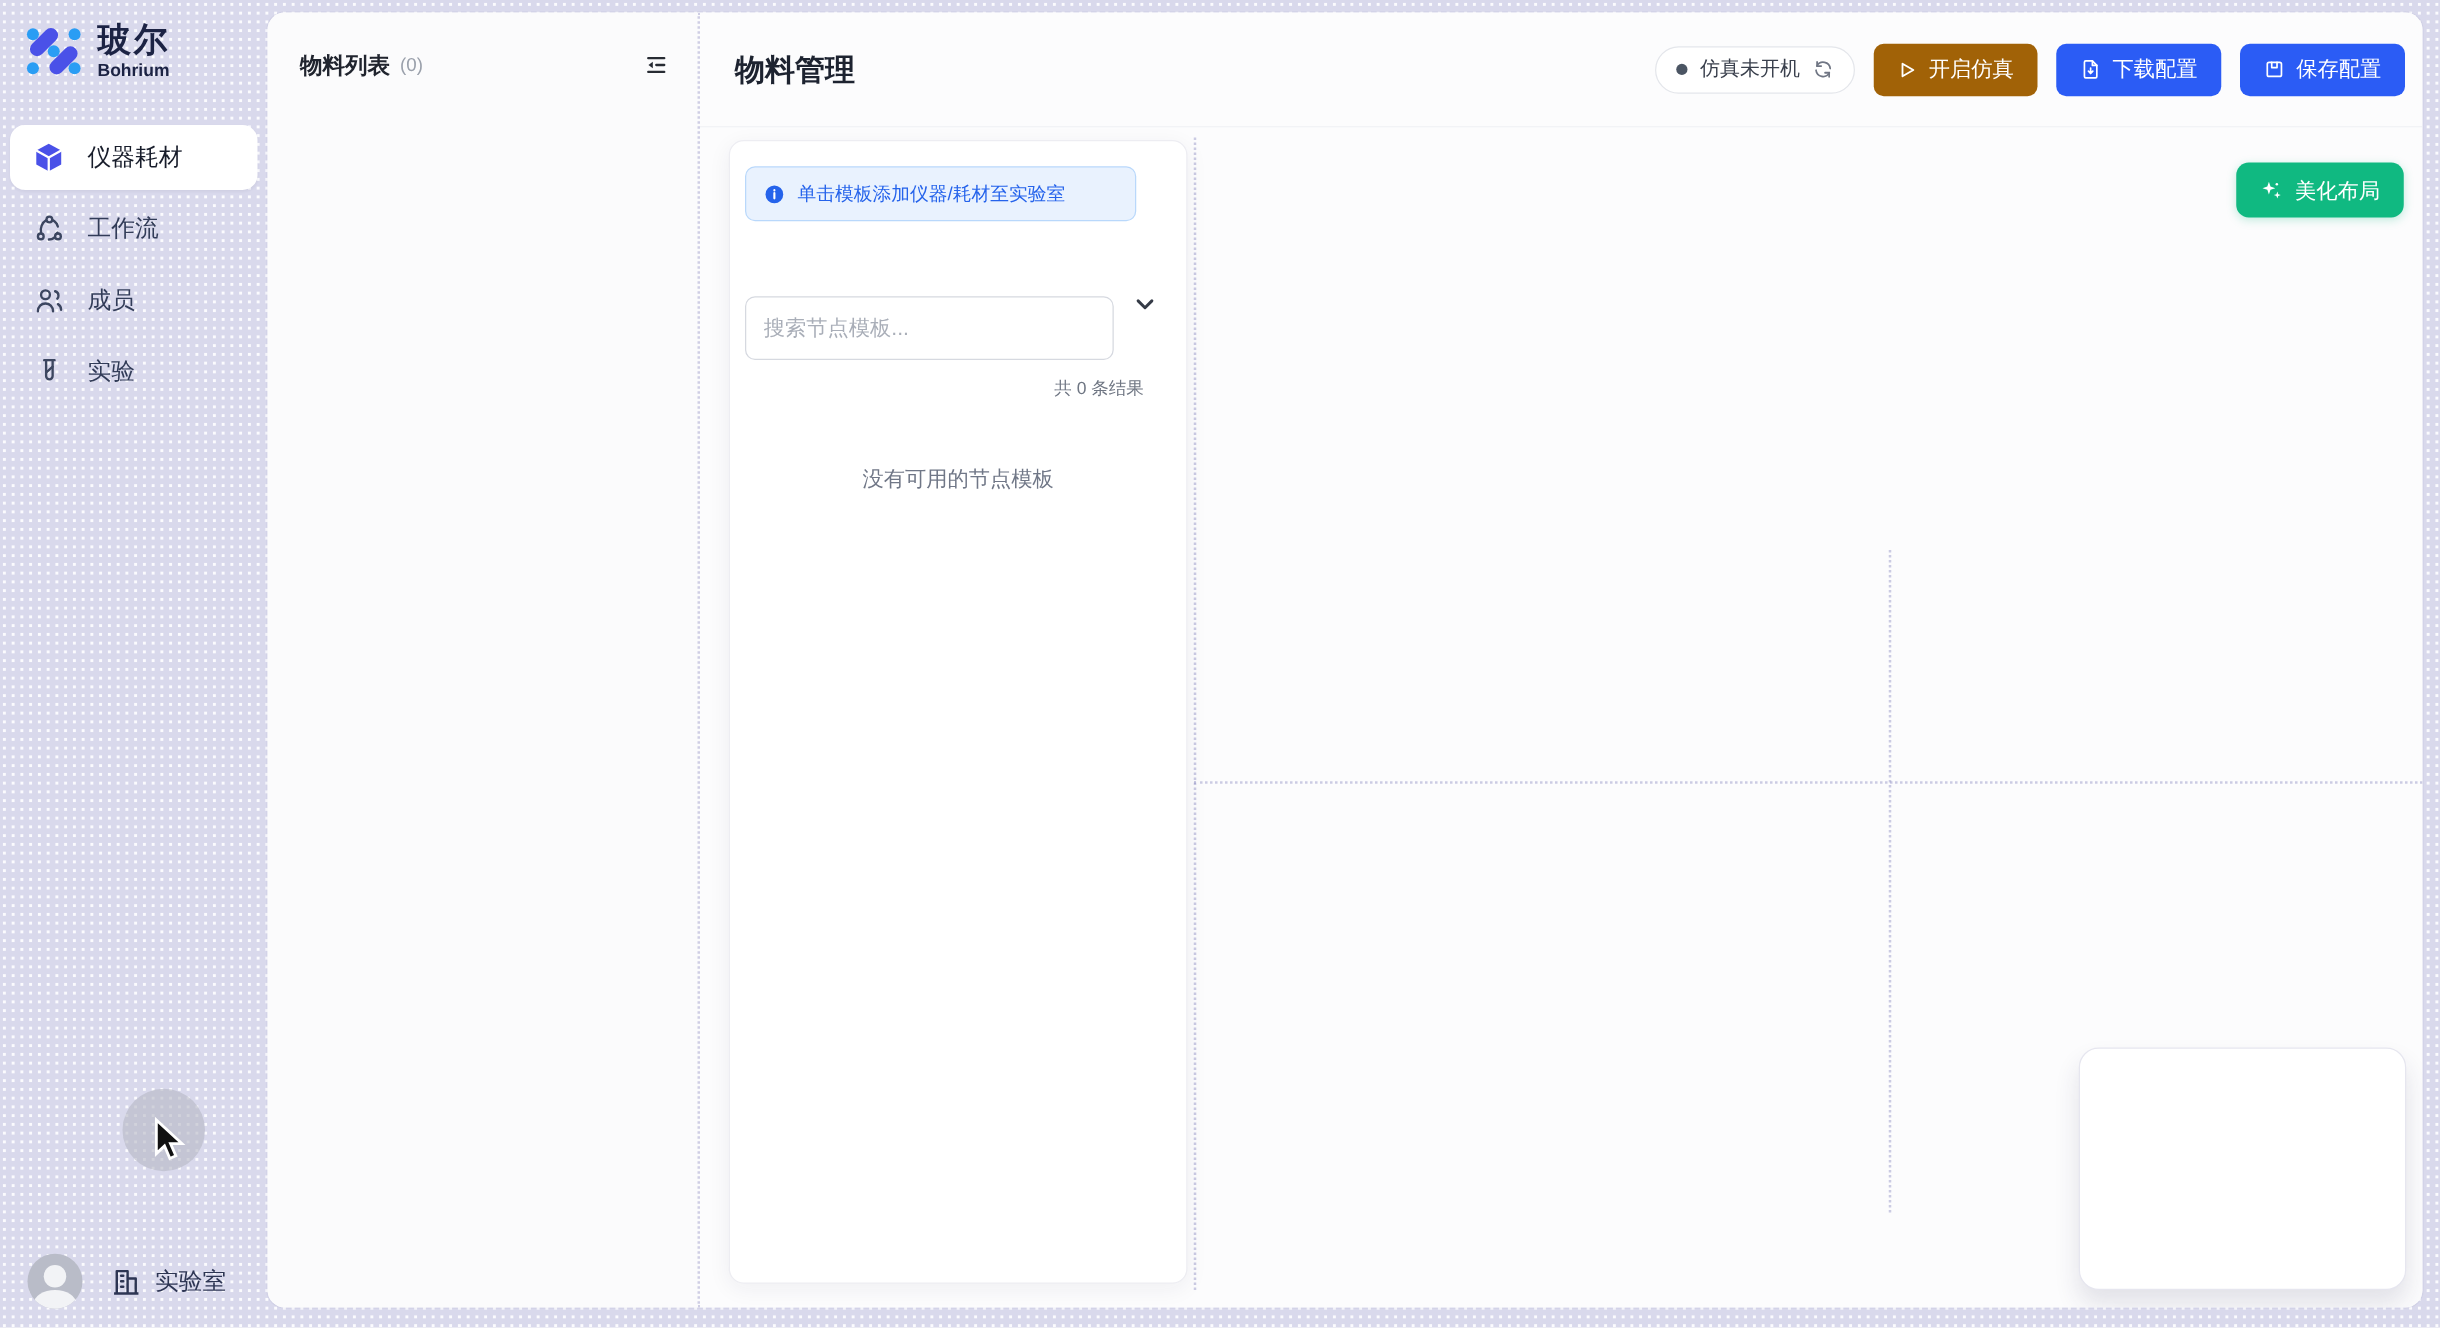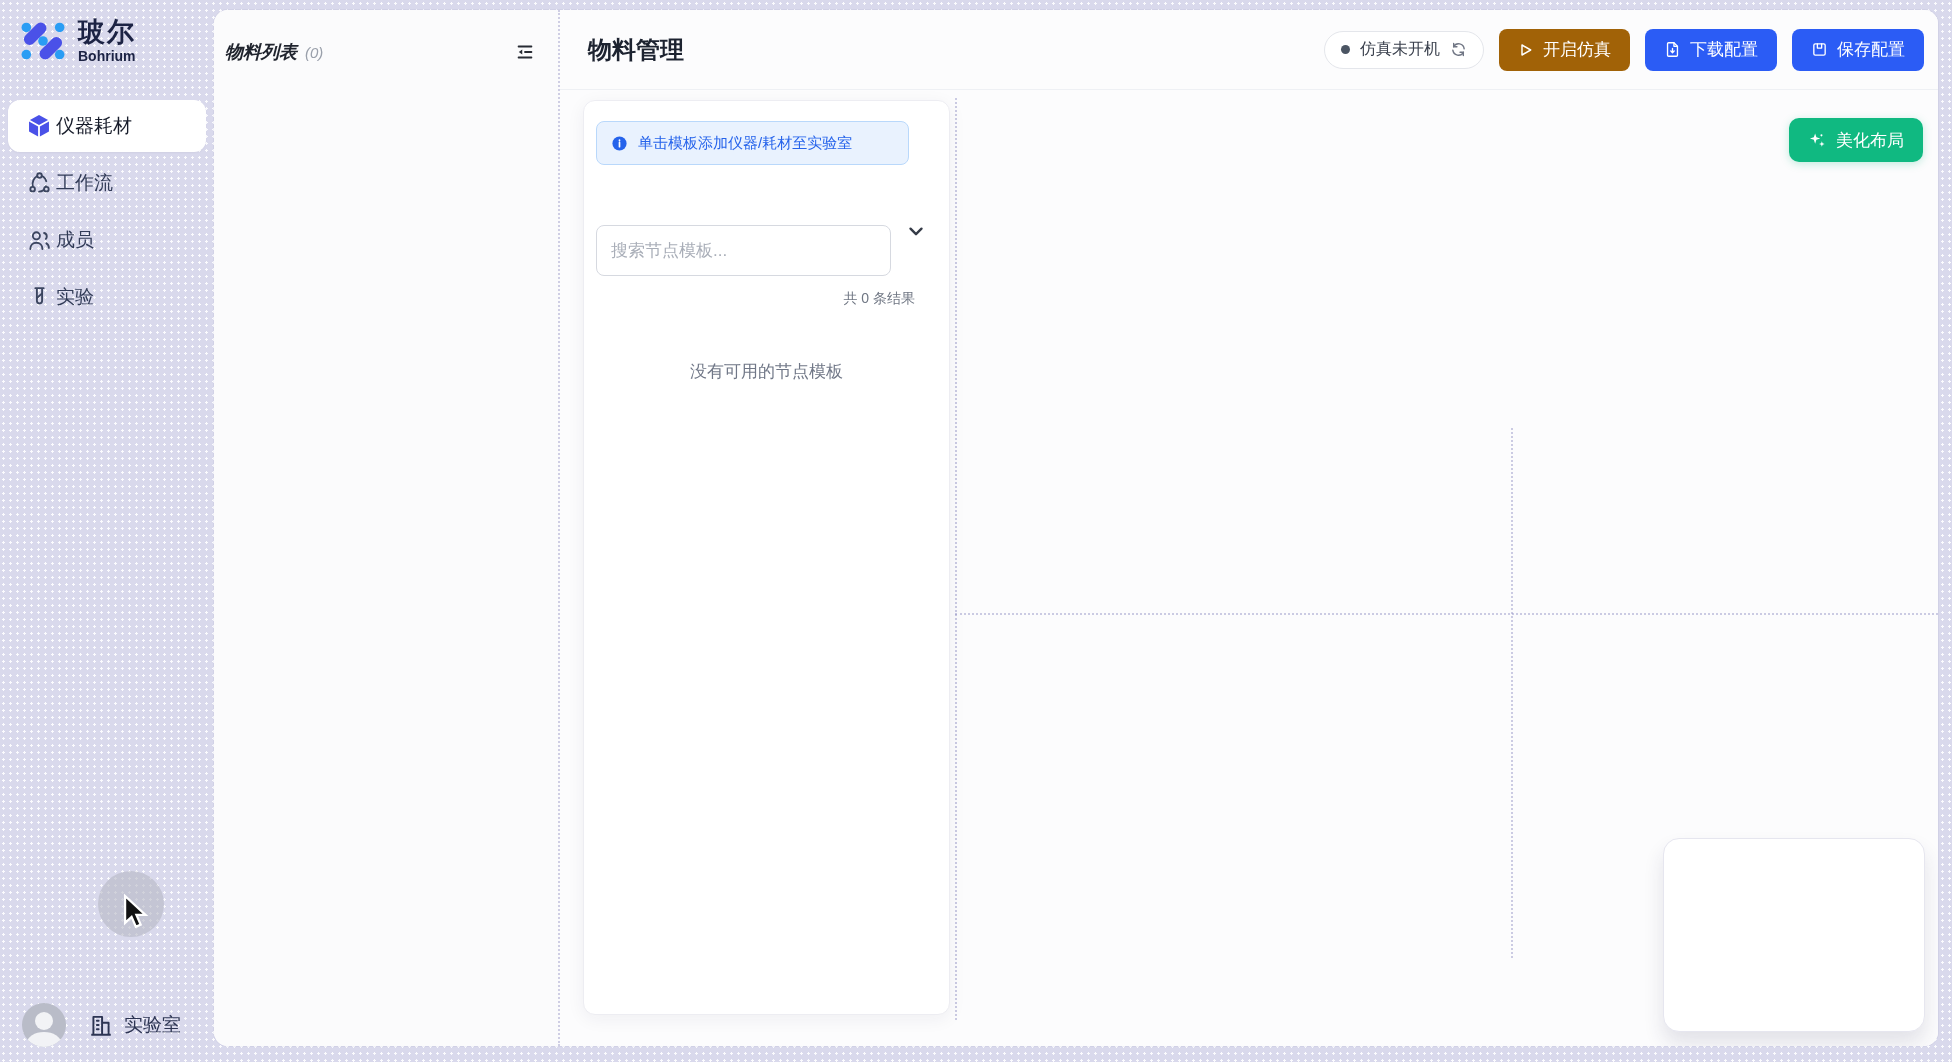--- a/index.html
+++ b/index.html
@@ -14,21 +14,21 @@
   }
 
   
   .sidebar { position:absolute; left:0; top:0; width:214px; height:1062px; }
   .brand { display:flex; align-items:center; gap:10px; padding:16px 0 0 18px; }
   .brand-text { display:flex; flex-direction:column; line-height:1.05; }
   .brand-cn { font-size:27px; font-weight:bold; color:#1c2344; letter-spacing:2px; }
   .brand-en { font-size:14px; font-weight:bold; color:#1c2344; margin-top:2px; }
   .menu { margin-top:34px; padding:0 8px; display:flex; flex-direction:column; gap:5px; }
   .menu-item {
-    display:flex; align-items:center; gap:4px; height:52px;
+    display:flex; align-items:center; gap:18px; height:52px;
     padding-left:18px; border-radius:12px; cursor:pointer;
     font-size:19px; color:#323c58;font-family:Liberation Mono, monospace;
   }
   .menu-item.active { background:#ffffff; color:#181d2b; font-weight:500; box-shadow:0 1px 2px rgba(30,30,70,.05); }
   .menu-item .mi { width:26px; height:26px; flex:0 0 26px; display:flex; align-items:center; justify-content:center; }
   .sidebar-footer {
     position:absolute; left:0; bottom:0; width:214px; height:74px;
     display:flex; align-items:center; gap:22px; padding-left:22px;
   }
   .avatar { width:44px; height:44px; border-radius:50%; background:#b9bcc8; position:relative; overflow:hidden; }
@@ -44,29 +44,29 @@
   
   .shell {
     position:absolute; left:214px; top:10px; width:1724px; height:1036px;
     background:#fcfcfd; border-radius:14px; overflow:hidden;
     box-shadow:0 0 0 1px rgba(120,120,160,.07);
     display:flex;
   }
 
   
   .materials { width:346px; height:100%; background:#fbfbfc; border-right:2px dotted #cfcee4; position:relative; }
-  .materials-head { display:flex; align-items:center; padding:30px 22px 0 11px;font-style:italic; }
+  .materials-head { display:flex; align-items:center; padding:30px 22px 0 26px; }
   .materials-title { font-size:18px; font-weight:bold; color:#20242e; }
   .materials-count { font-size:15px; color:#9aa0ab; margin-left:8px; }
   .collapse-btn { margin-left:auto; cursor:pointer; display:flex; align-items:center; }
 
   
   .main { flex:1; display:flex; flex-direction:column; position:relative; }
   .main-header {
-    height:80px; display:flex; align-items:center;
+    height:92px; display:flex; align-items:center;
     padding:0 14px 0 28px; background:#fcfcfd; border-bottom:1px solid #eef0f4;
   }
   .page-title { font-size:24px; font-weight:bold; color:#1d2330; }
   .header-actions { margin-left:auto; display:flex; align-items:center; gap:15px; }
   .status-pill {
     display:flex; align-items:center; gap:10px; height:38px; padding:0 16px;
     background:#ffffff; border:1px solid #e4e6eb; border-radius:19px; cursor:default;
   }
   .status-dot { width:9px; height:9px; border-radius:50%; background:#4b5563; }
   .status-text { font-size:16px; color:#3a404d; }

